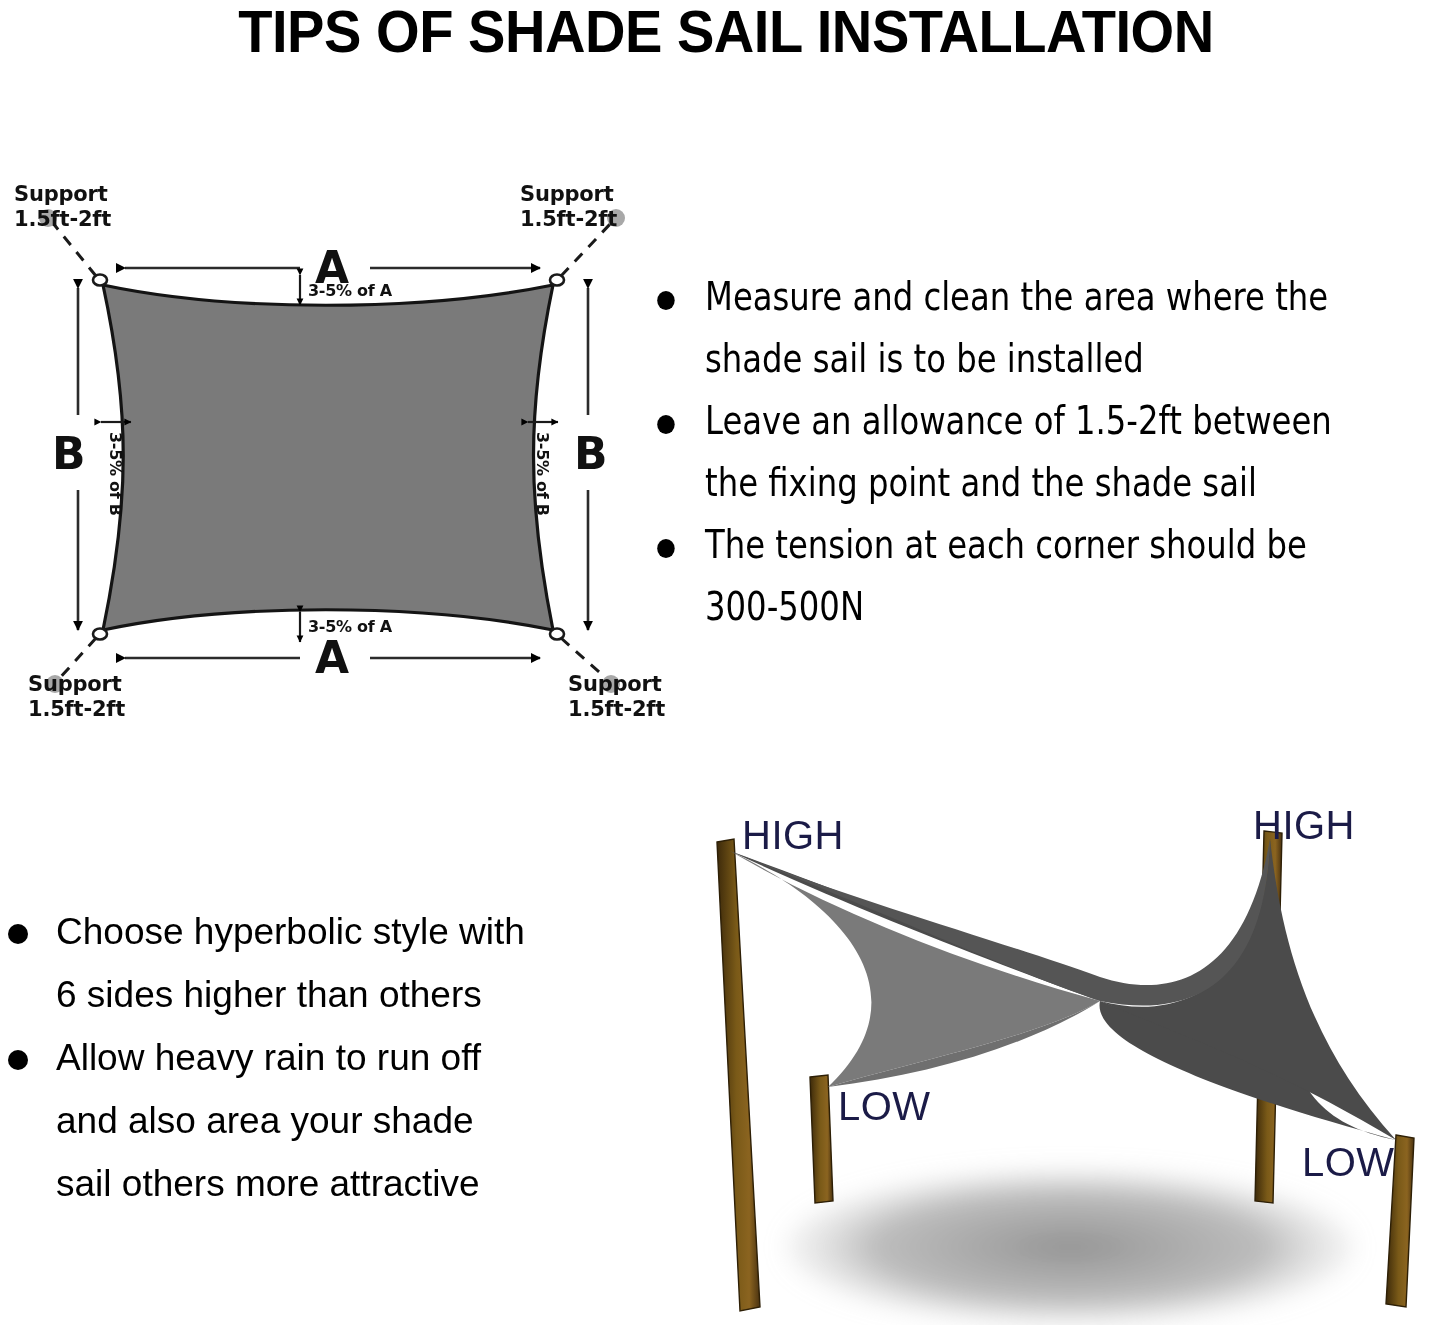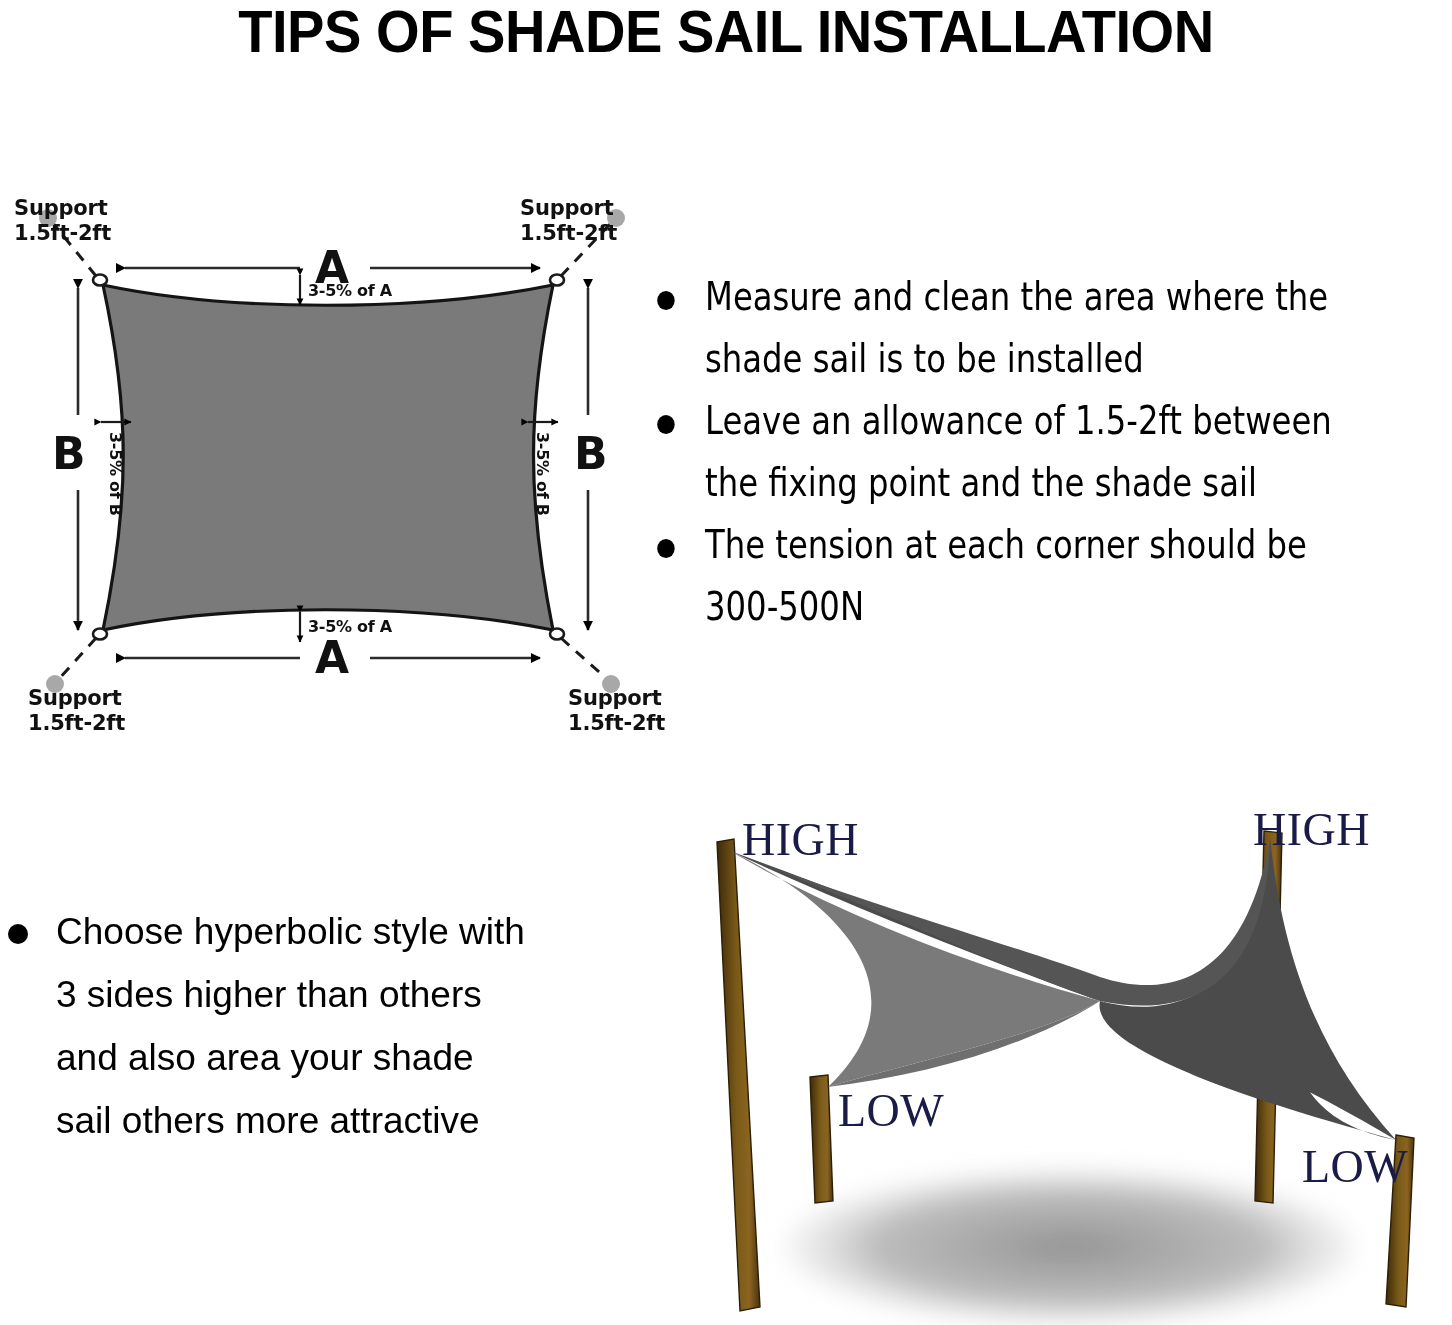--- a/index.html
+++ b/index.html
@@ -29,21 +29,21 @@
   .rect-diagram svg{display:block;}
 
   .dlabel{
     position:absolute;
     font-family:"DejaVu Sans","Liberation Sans",sans-serif;
     font-weight:bold;
     color:#111;
     white-space:nowrap;
     line-height:1.18;
   }
-  .support{font-size:21px;letter-spacing:-0.2px;margin-top:14px;}
+  .support{font-size:21px;letter-spacing:-0.2px;}
   .bigletter{font-size:44px;font-weight:bold;letter-spacing:0px;}
   .pct{font-size:16px;font-weight:bold;letter-spacing:-0.3px;}
   .pct-v{font-size:16px;font-weight:bold;letter-spacing:-0.3px;
          transform-origin:left top;transform:rotate(90deg);}
 
   
   .bullets{position:absolute;}
 
   #tips-list{left:648px;top:266px;width:812px;}
   #tips-list .line{
@@ -73,22 +73,22 @@
   #style-list .line.b::before{
     content:"";position:absolute;left:4px;top:24px;
     width:20px;height:20px;border-radius:50%;background:#000;
   }
 
   
   .hypar{position:absolute;left:670px;top:795px;width:782px;height:530px;}
   .hypar svg{display:block;}
   .hlabel{
     position:absolute;
-    font-family:Liberation Serif, serif;
-    font-size:46px;
+    font-family:Liberation Sans, sans-serif;
+    font-size:40px;
     color:#1b1b47;
     letter-spacing:0.5px;
     white-space:nowrap;
   }
 </style>
 </head>
 <body>
 
 <div class="page">
 
@@ -190,21 +190,22 @@
     <div class="line b">Measure and clean the area where the</div>
     <div class="line">shade sail is to be installed</div>
     <div class="line b">Leave an allowance of 1.5-2ft between</div>
     <div class="line">the fixing point and the shade sail</div>
     <div class="line b">The tension at each corner should be</div>
     <div class="line">300-500N</div>
   </div>
 
   <div class="bullets" id="style-list">
     <div class="line b">Choose hyperbolic style with</div>
-    <div class="line">3 sides higher than others</div>
+    <div class="line">6 sides higher than others</div>
+    <div class="line b">Allow heavy rain to run off</div>
     <div class="line">and also area your shade</div>
     <div class="line">sail others more attractive</div>
   </div>
 
   <div class="hypar">
     <svg width="782" height="530" viewBox="0 0 782 530" xmlns="http://www.w3.org/2000/svg">
       <defs>
         <linearGradient id="postg" x1="0" y1="0" x2="1" y2="0">
           <stop offset="0%" stop-color="#3d2a0a"></stop>
           <stop offset="45%" stop-color="#7a5a18"></stop>

